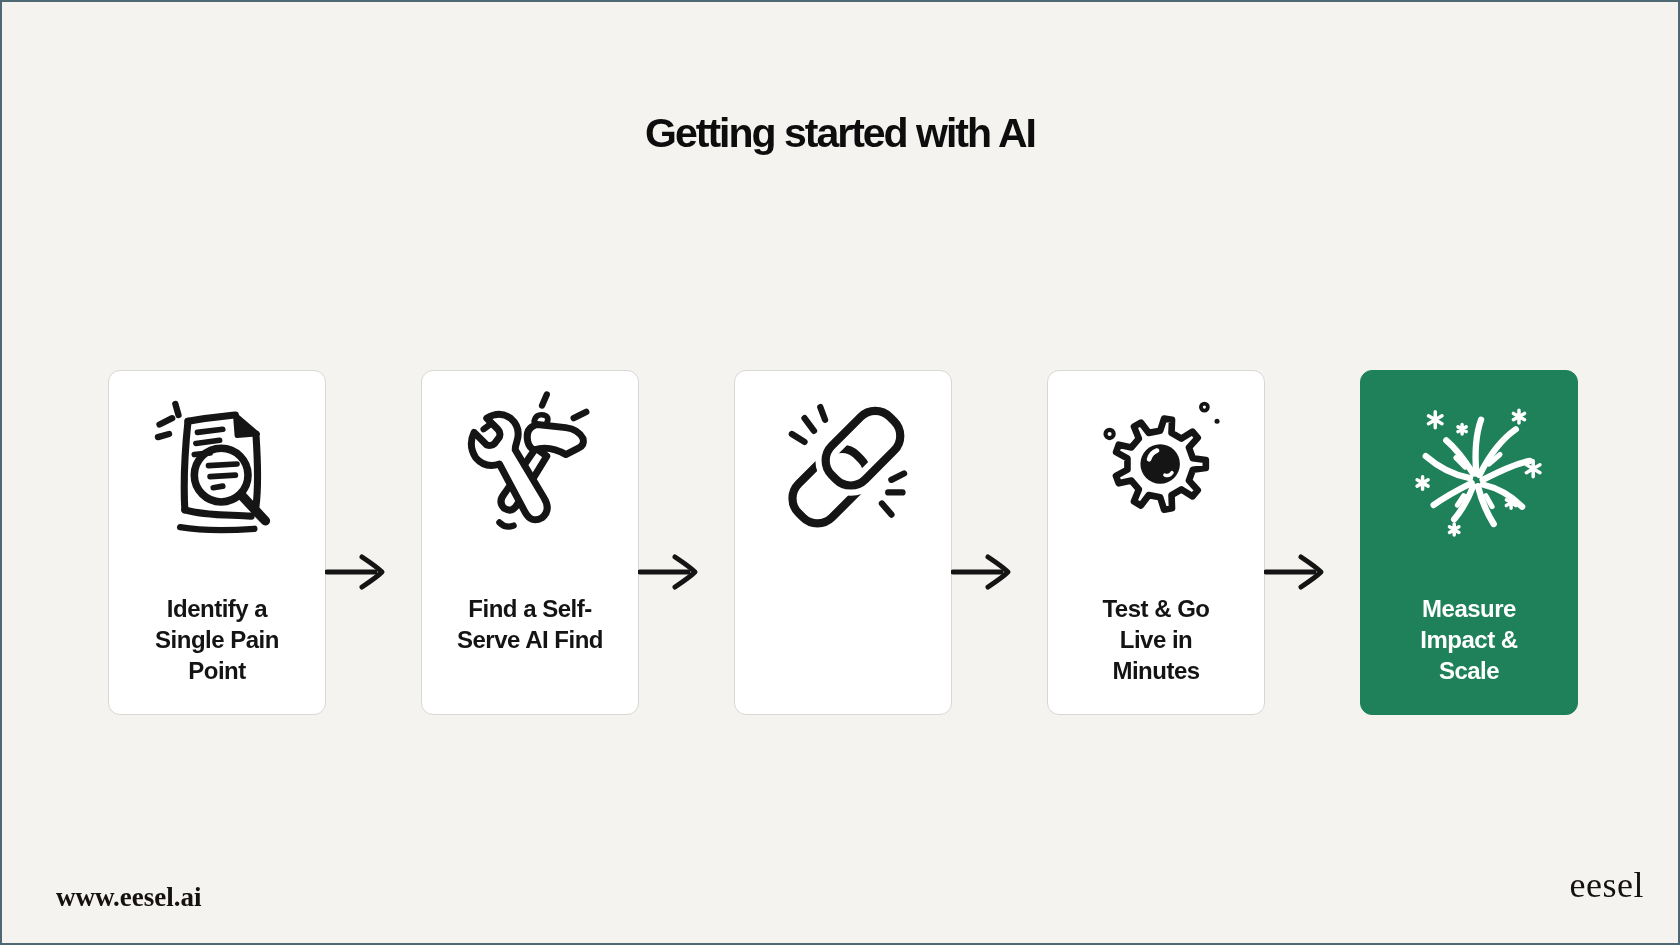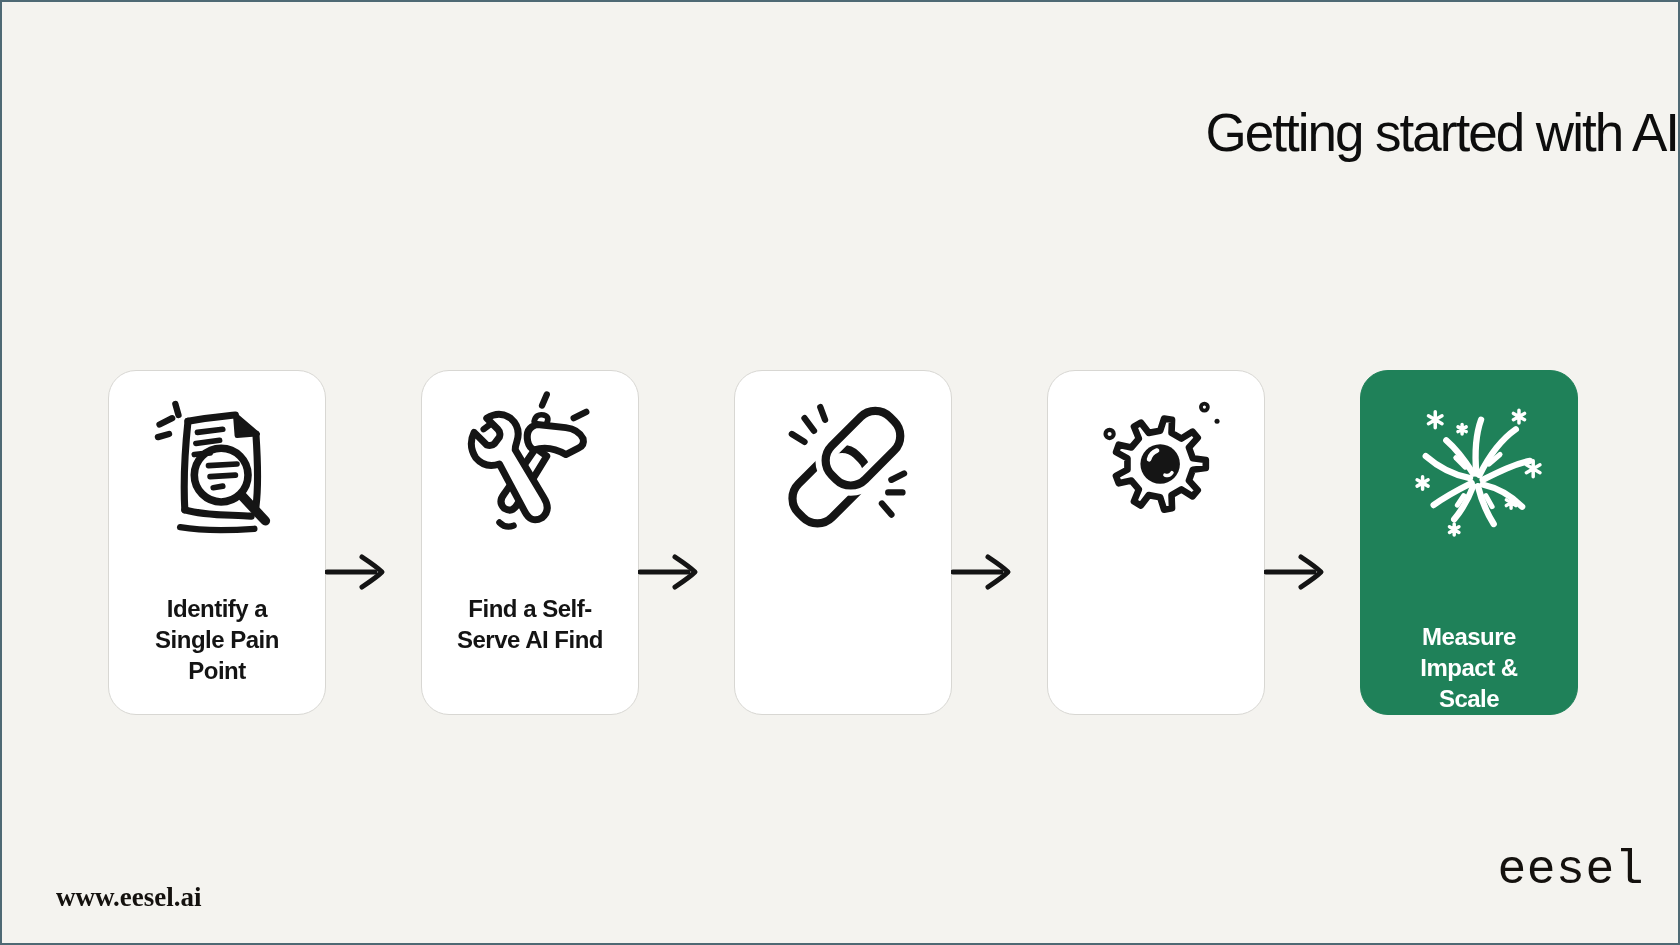--- a/index.html
+++ b/index.html
@@ -5,49 +5,49 @@
   html,body{margin:0;padding:0;}
   body{width:1680px;height:945px;overflow:hidden;background:#e9e8e5;}
   .stage{
     position:relative;width:1680px;height:945px;box-sizing:border-box;
     background:var(--background,#f4f3ef);
     border:2px solid var(--edge-line,#4e6974);
     font-family:"Liberation Sans",sans-serif;
   }
   .title{
     position:absolute;top:96px;left:0;width:100%;
-    text-align:right;color:#0d0d0d;
-    font-weight:400;font-size:53px;line-height:70px;letter-spacing:-2px;
+    text-align:center;color:#0d0d0d;
+    font-weight:700;font-size:41px;line-height:70px;letter-spacing:-2px;
   }
   .card{
     position:absolute;top:368px;width:218px;height:345px;
     background:var(--card,#fff);
     border:1.5px solid var(--card-border,#d8d7d3);
-    border-radius:28px;box-sizing:border-box;padding-left:20px;
+    border-radius:12px;box-sizing:border-box;padding-left:20px;
   }
   .card--accent{
     background:var(--accent-green,#1f8159);
     border-color:var(--accent-green,#1f8159);
   }
   .card .icon{position:absolute;top:14px;left:30px;width:158px;height:158px;}
   .card .label{
     position:absolute;top:222px;left:0;width:100%;
     text-align:center;white-space:pre-line;
     font-weight:700;font-size:24px;line-height:31px;letter-spacing:-0.5px;
     color:var(--ink,#141414);
   }
-  .card--accent .label{color:var(--accent-text,#fff);margin-top:28px;}
+  .card--accent .label{color:var(--accent-text,#fff);}
   .arrow{position:absolute;top:546px;width:64px;height:48px;}
   .footer-url{
     position:absolute;left:54px;top:880px;
     font-family:"Liberation Serif",serif;font-weight:700;font-size:27px;color:#14110e;
   }
   .footer-brand{
-    position:absolute;right:34px;top:841px;
-    font-family:Liberation Mono, monospace;font-weight:400;font-size:48px;color:#14110e;
+    position:absolute;right:34px;top:862px;
+    font-family:Liberation Serif, serif;font-weight:400;font-size:36px;color:#14110e;
     letter-spacing:0.5px;
   }
   svg{display:block;width:100%;height:100%;}
 </style>
 </head>
 <body>
 
 <div class="stage">
 
   <header class="title">
@@ -144,20 +144,23 @@
           <path fill="#ffffff" stroke-width="4.2" d="M72.7 46.4 L80.9 47.5 L80.9 52.5 L72.7 53.6 L70.2 60.5 L75.8 66.6 L72.5 70.5 L65.5 66.1 L59.2 69.7 L59.5 78 L54.5 78.9 L52 71 L44.8 69.7 L39.8 76.3 L35.4 73.7 L38.5 66.1 L33.8 60.5 L25.8 62.2 L24 57.5 L31.3 53.6 L31.3 46.4 L24.1 42.5 L25.8 37.8 L33.8 39.5 L38.5 33.9 L35.4 26.3 L39.8 23.8 L44.8 30.3 L52 29 L54.5 21.2 L59.5 22 L59.2 30.3 L65.5 33.9 L72.5 29.5 L75.8 33.4 L70.2 39.5 Z"></path>
           <circle cx="52" cy="50" r="12.5" fill="#151515" stroke="none"></circle>
           <path stroke="#ffffff" stroke-width="3" d="M45 47 A8 8 0 0 1 50 41.5"></path>
           <path stroke="#ffffff" stroke-width="2.2" d="M55 57 Q58 58 59.5 55.5"></path>
           <circle cx="20" cy="31" r="2.6" stroke-width="2.6"></circle>
           <circle cx="80" cy="14" r="2.2" stroke-width="2.4"></circle>
           <circle cx="88" cy="23" r="1.6" fill="#151515" stroke="none"></circle>
         </g>
       </svg>
     </div>
+    <div class="label">Test &amp; Go
+Live in
+Minutes</div>
   </div>
 
   <div class="arrow" style="left:1262px">
     <svg viewBox="0 0 64 48">
       <g fill="none" stroke="#141414" stroke-width="5" stroke-linecap="round" stroke-linejoin="round">
         <path d="M2 24 L50 24"></path>
         <path d="M37 9 C46 15 53 20 57 24 C53 28 46 33 37 39"></path>
       </g>
     </svg>
   </div>

